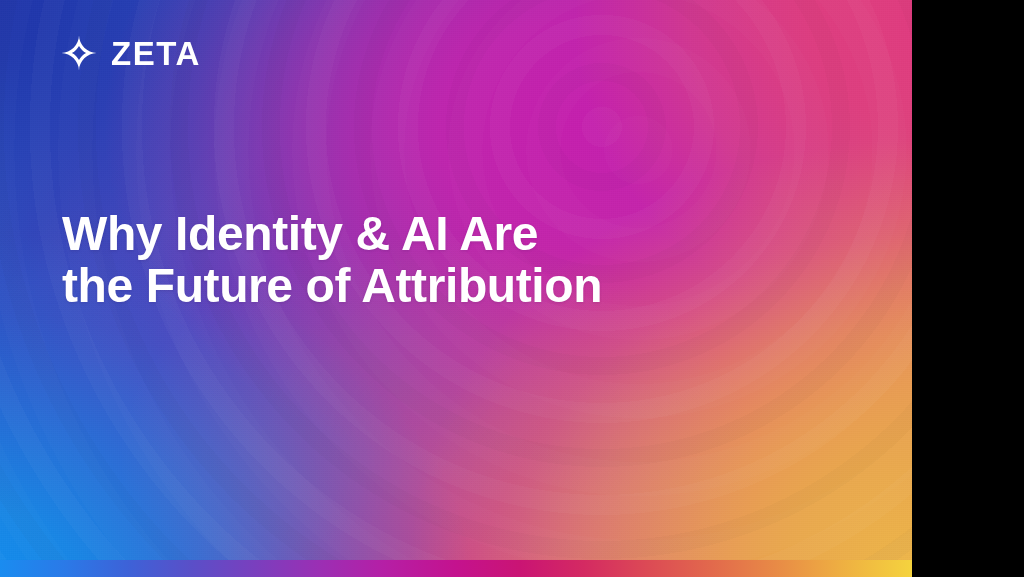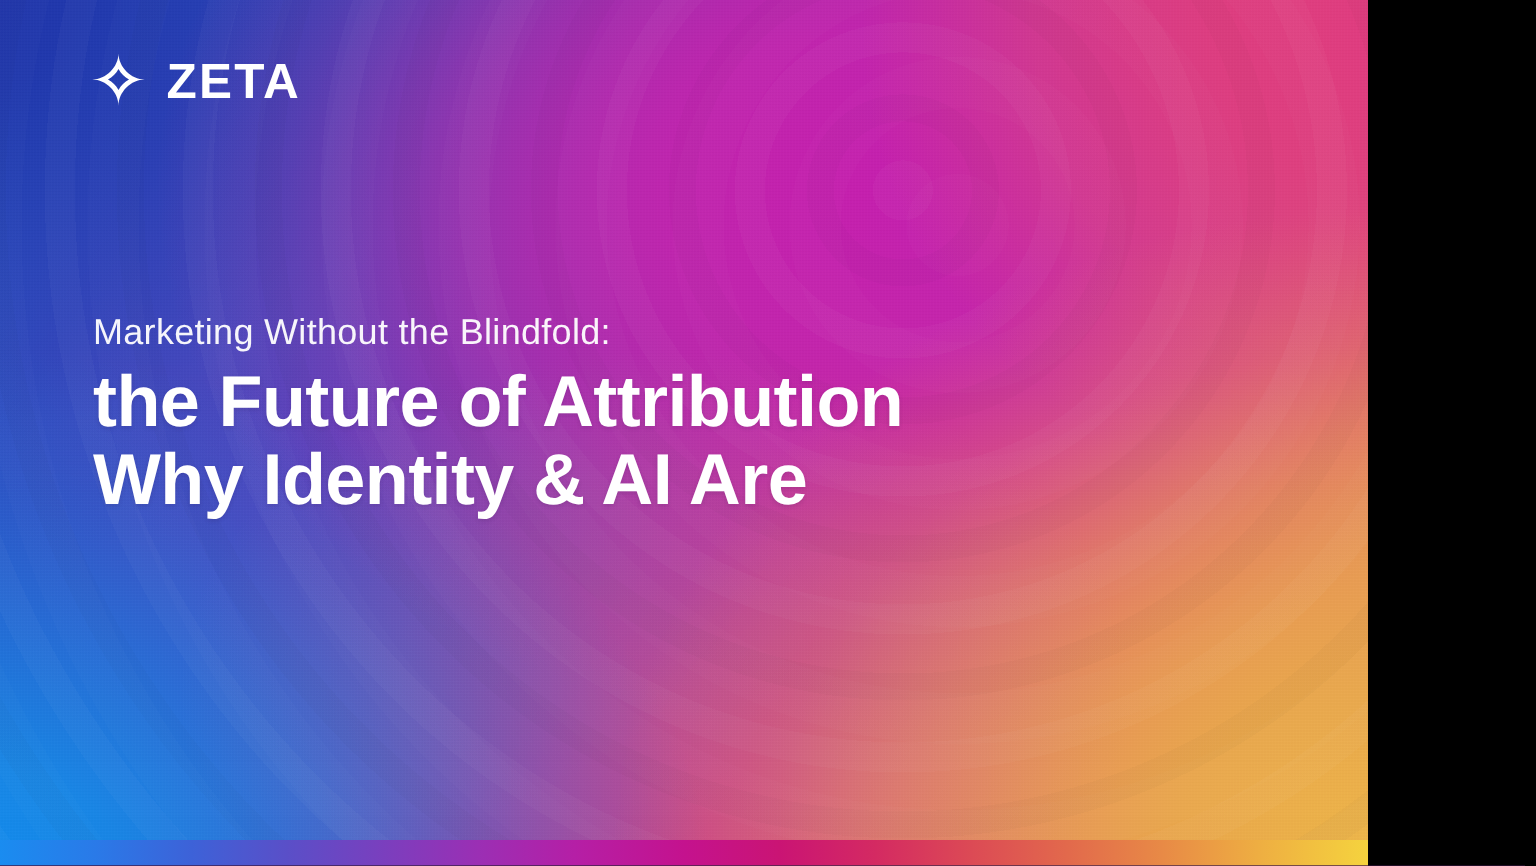--- a/index.html
+++ b/index.html
@@ -259,22 +259,21 @@
                M20 12.6
                C18.35 15.7 15.7 18.35 12.6 20
                C15.7 21.65 18.35 24.3 20 27.4
                C21.65 24.3 24.3 21.65 27.4 20
                C24.3 18.35 21.65 15.7 20 12.6 Z" fill="#ffffff" fill-rule="evenodd"></path>
     </svg>
     <span class="logo-word">ZETA</span>
   </div>
 
   <div class="text-block">
-    <p class="eyebrow">Marketing Without the Blindfold:</p>
     <h1 class="headline">
+      <span class="hl-line">Why Identity &amp; AI Are</span>
       <span class="hl-line">the Future of Attribution</span>
-      <span class="hl-line">Why Identity &amp; AI Are</span>
     </h1>
   </div>
 
   <div class="bottom-strip"></div>
 
 </div>
 
 </body></html>

